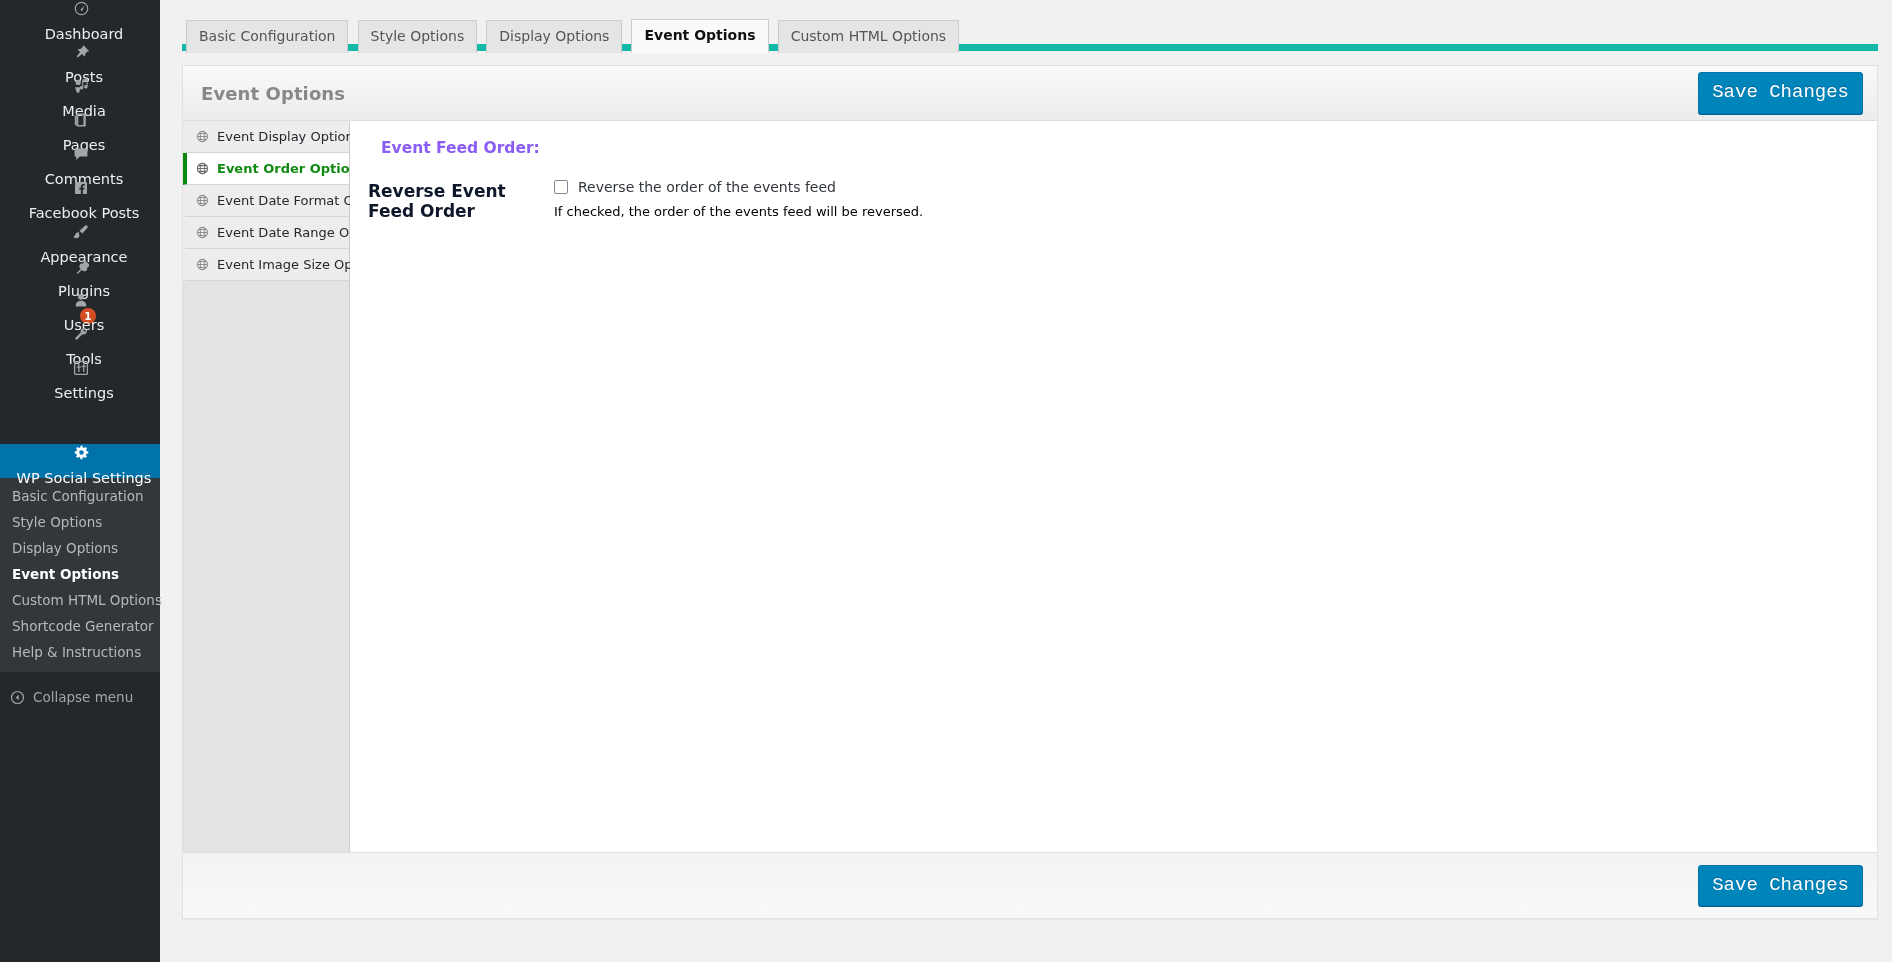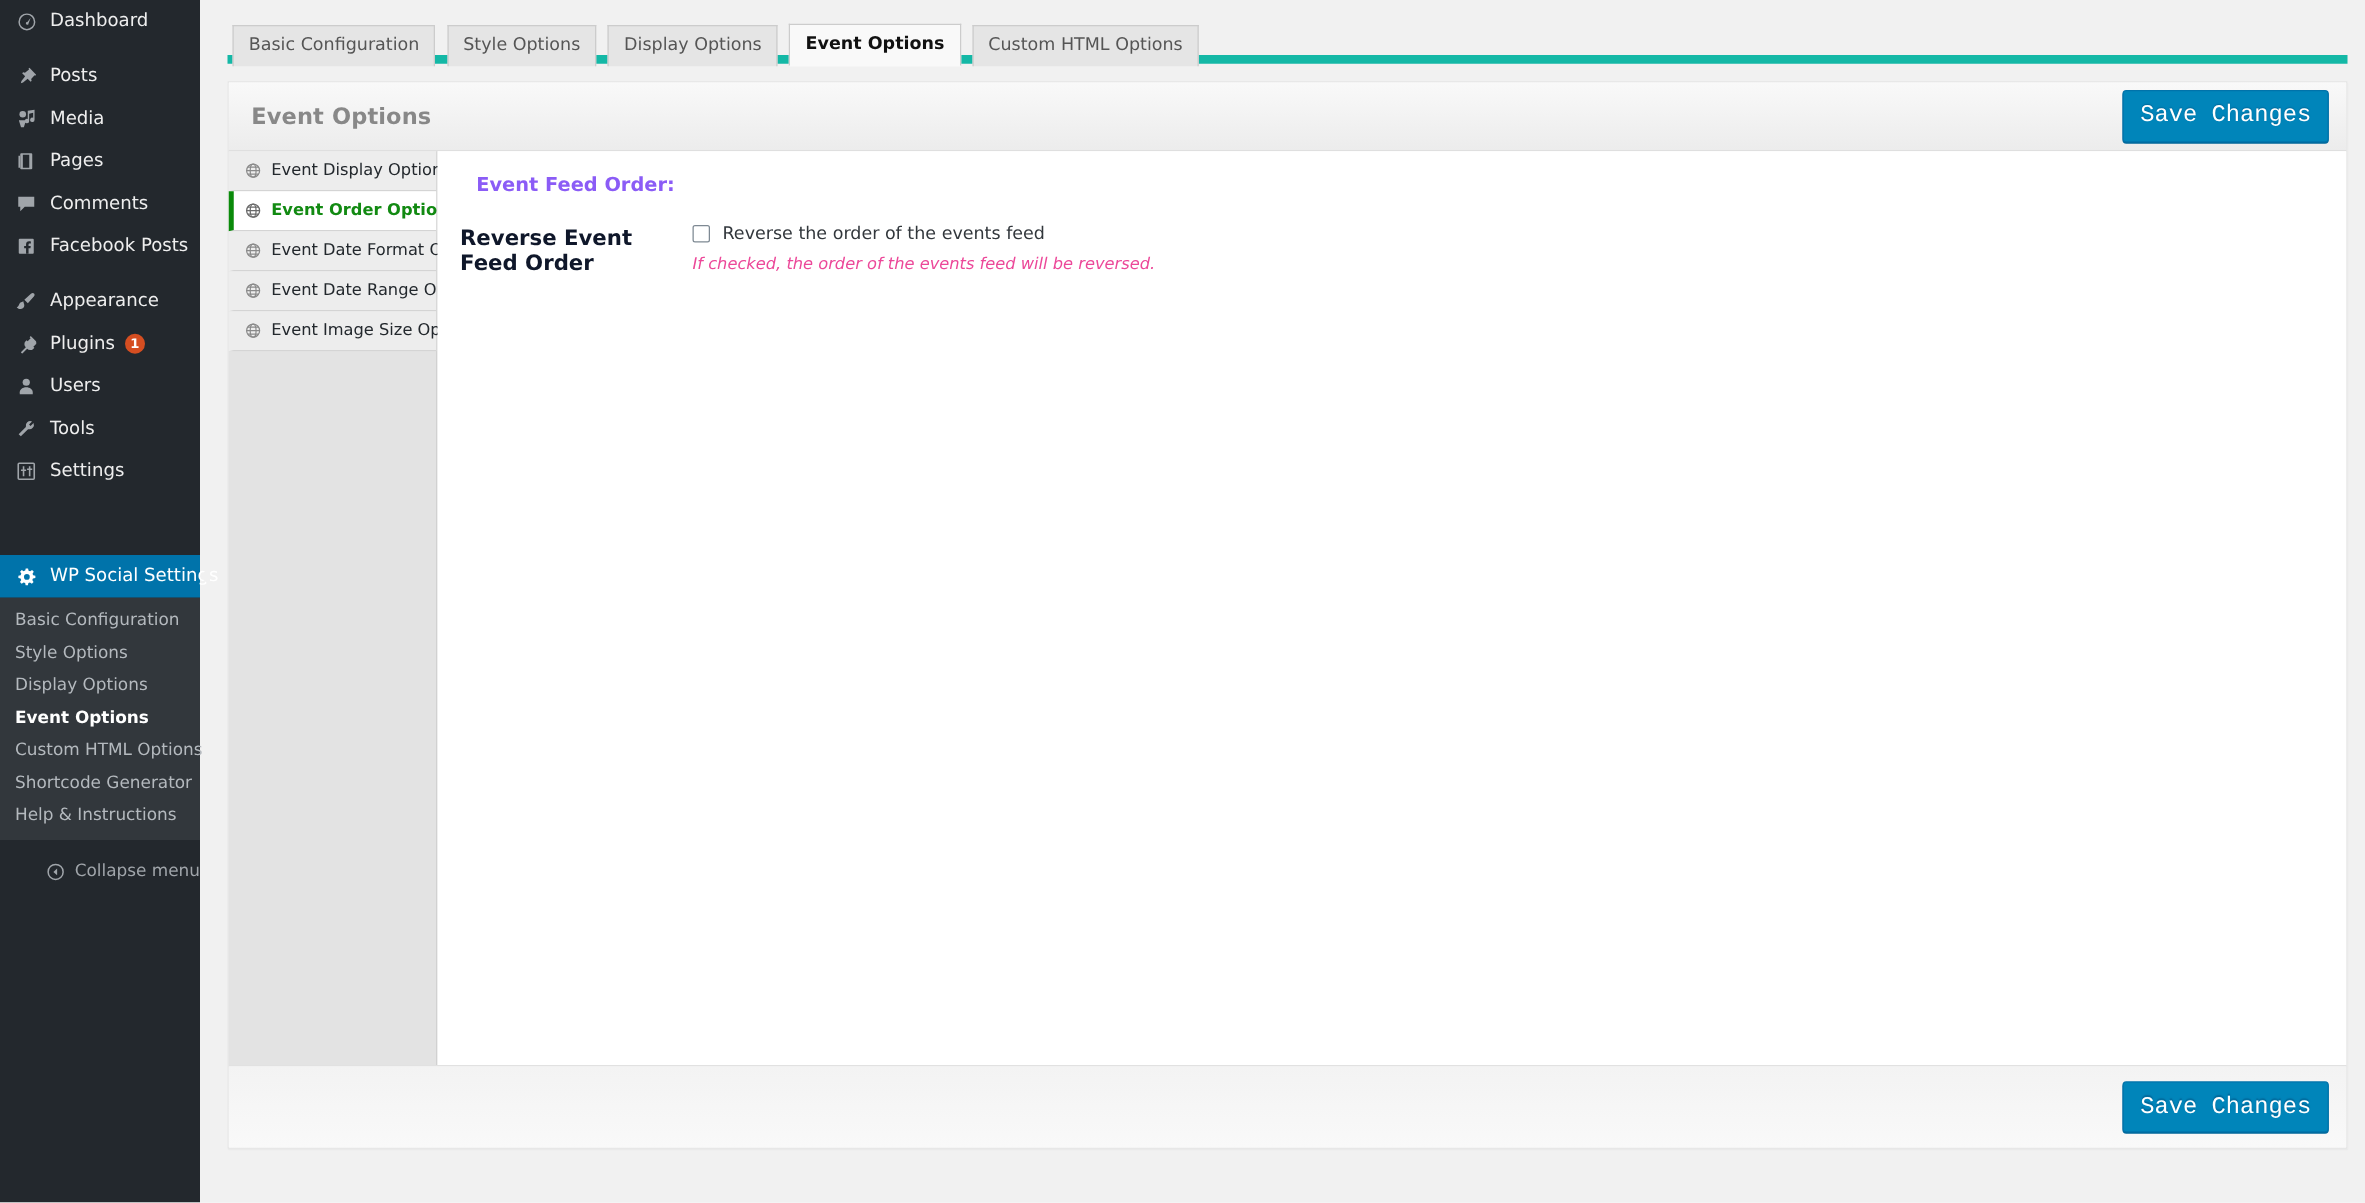--- a/index.html
+++ b/index.html
@@ -26,20 +26,21 @@
   .menu-top {
     display: flex;
     align-items: center;
     height: 34px;
     padding: 0 0 0 8px;
     color: #eee;
     font-size: 14.5px;
     line-height: 34px;
     cursor: pointer;
     position: relative;
+    flex-direction: column;
   }
   .menu-top .mi {
     width: 26px; min-width: 26px;
     display: flex; align-items: center; justify-content: center;
     color: #a0a5aa;
     margin-right: 6px;
   }
   .menu-top .mlabel { white-space: nowrap; }
   .menu-sep { height: 10px; }
 
@@ -86,21 +87,20 @@
   .submenu-item.current { color: #fff; font-weight: 700; }
 
   .collapse-row {
     margin-top: 8px;
     display: flex; align-items: center;
     height: 34px;
     padding-left: 10px;
     color: #a0a5aa;
     font-size: 13.5px;
     cursor: pointer;
-    justify-content: flex-end;
   }
   .collapse-row .ci { margin-right: 8px; display:flex; }
 
   
   #content {
     flex: 1;
     position: relative;
     background: #f1f1f1;
     padding: 10px 14px 0 18px;
     overflow: hidden;
@@ -242,22 +242,21 @@
     border: 1px solid #7e8993;
     background: #fff;
     border-radius: 2px;
     margin-right: 10px;
     cursor: pointer;
     display: inline-block;
   }
   .cb-text { font-size: 14px; color: #32373c; }
   .field-desc {
     font-size: 13px;
-    font-style: italic;
-    color: #ec4899;
+    color: #000000;
     margin-top: 9px;
   }
 </style>
 </head>
 <body>
 
 <div id="root">
 
   <div id="adminmenu">
 

